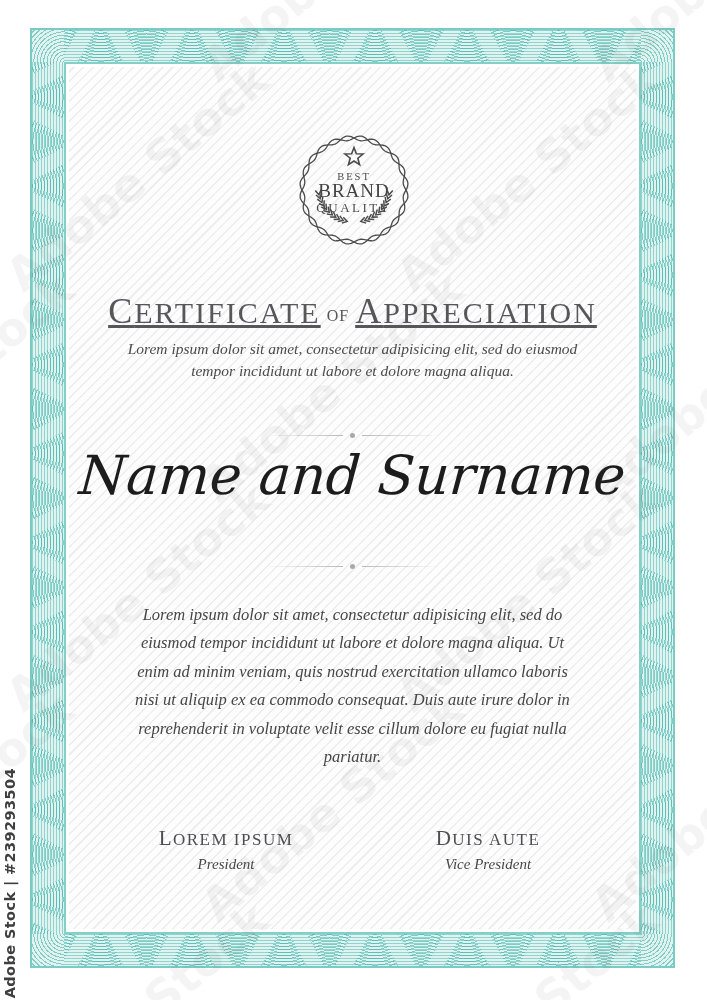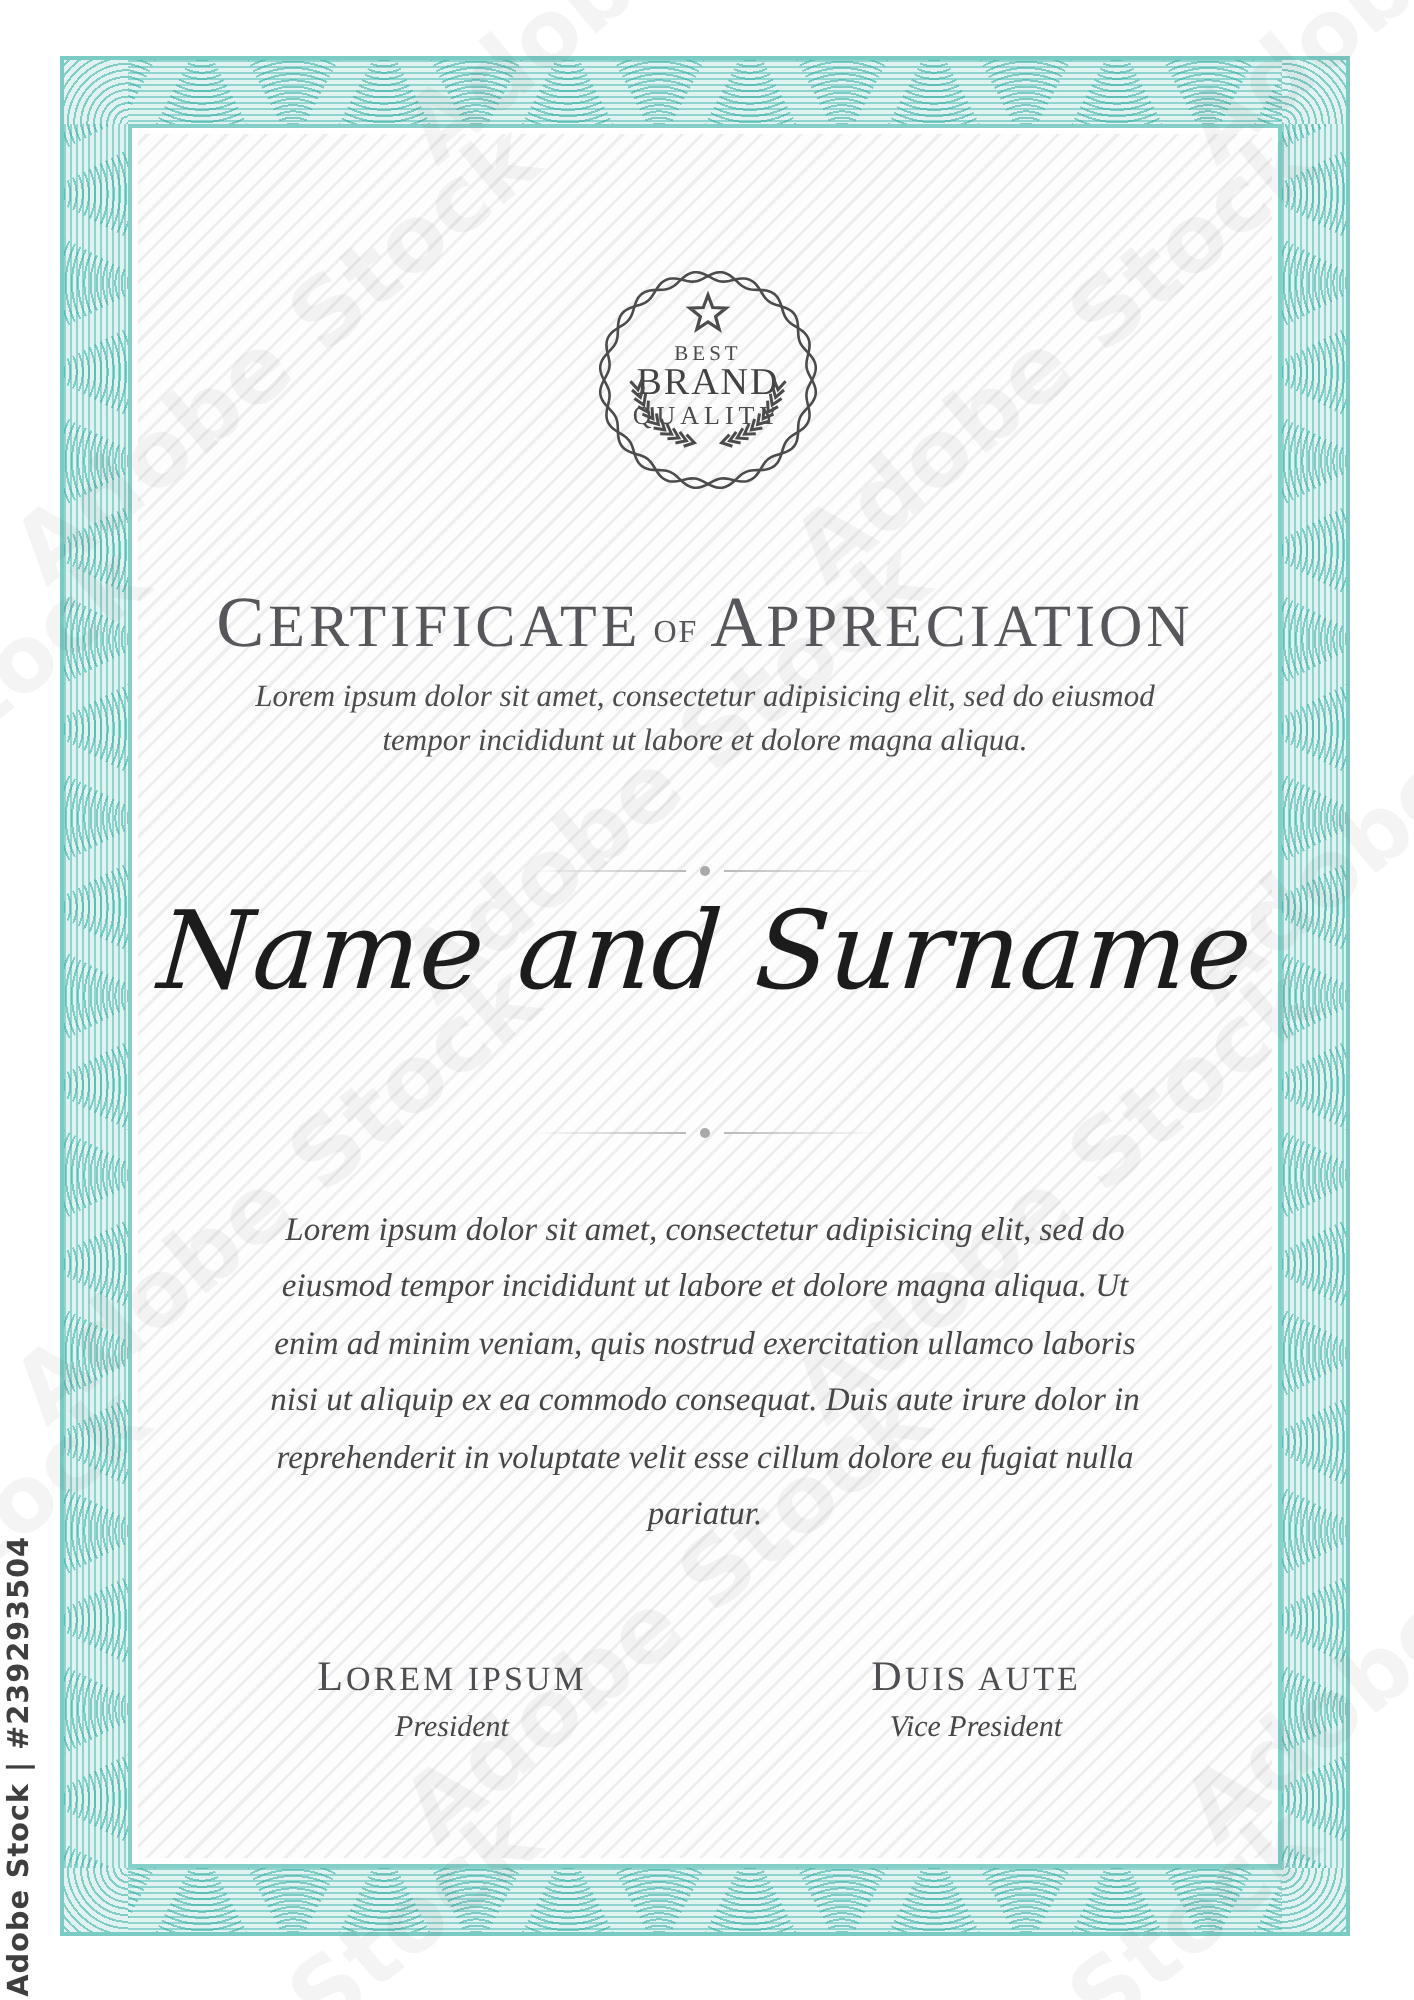--- a/index.html
+++ b/index.html
@@ -38,21 +38,21 @@
 
   
   .badge{position:absolute;left:228px;top:66px;width:120px;height:120px;}
   .badge text{font-family:"Liberation Serif",serif;fill:#4c4c4c;}
   .badge .t-best{font-size:10.5px;letter-spacing:2px;}
   .badge .t-brand{font-size:19px;letter-spacing:1px;fill:#424242;}
   .badge .t-quality{font-size:13px;letter-spacing:2.5px;}
 
   .title{position:absolute;left:0;right:0;top:226px;text-align:center;white-space:nowrap;
          color:#57575b;font-size:30px;letter-spacing:2px;}
-  .title-word{display:inline-block;}
+  .title-word{display:inline-block;text-decoration:underline;}
   .title-word::first-letter{font-size:36px;}
   .title-of{display:inline-block;font-size:16px;letter-spacing:1px;margin:0 6px;vertical-align:2px;}
 
   .subtitle{position:absolute;left:50%;top:274px;transform:translateX(-50%);width:482px;
             text-align:center;font-style:italic;font-size:15.5px;line-height:21.5px;color:#4c4c4c;}
 
   .divider{position:absolute;left:50%;transform:translateX(-50%);width:174px;
            display:flex;align-items:center;gap:7px;}
   .divider-1{top:369px;} .divider-2{top:500px;}
   .div-line{flex:1;height:1px;}

